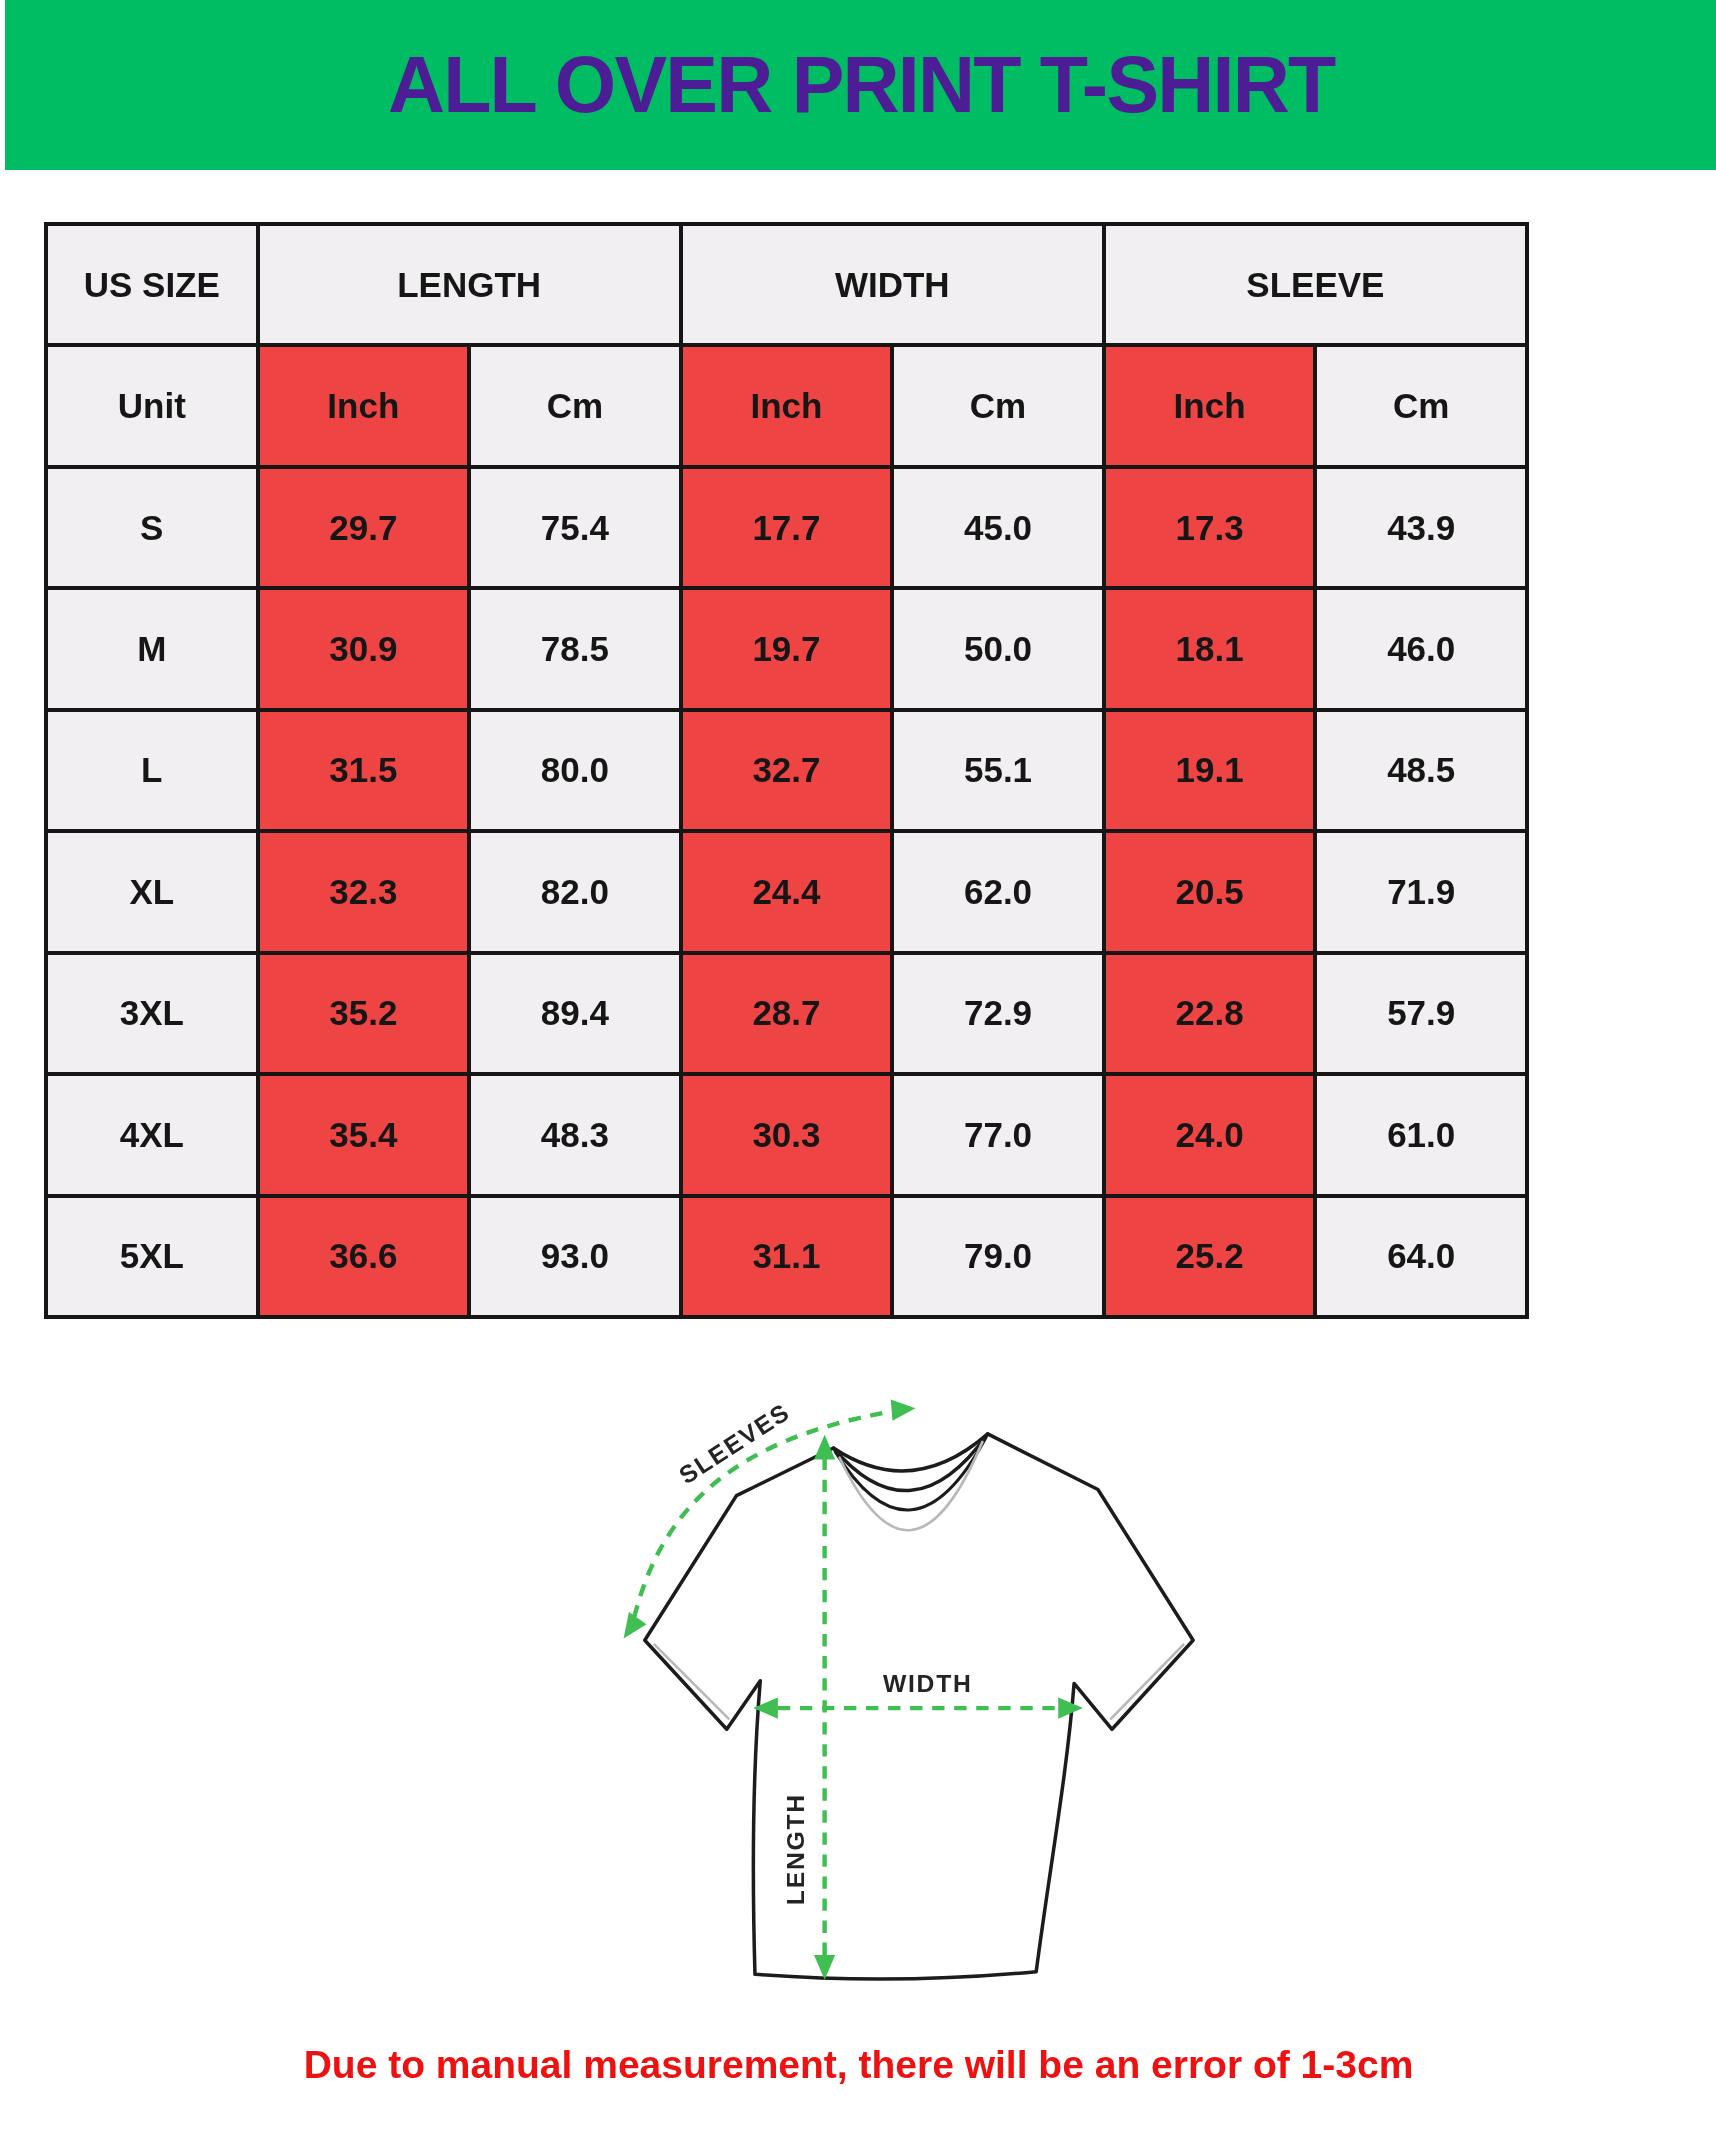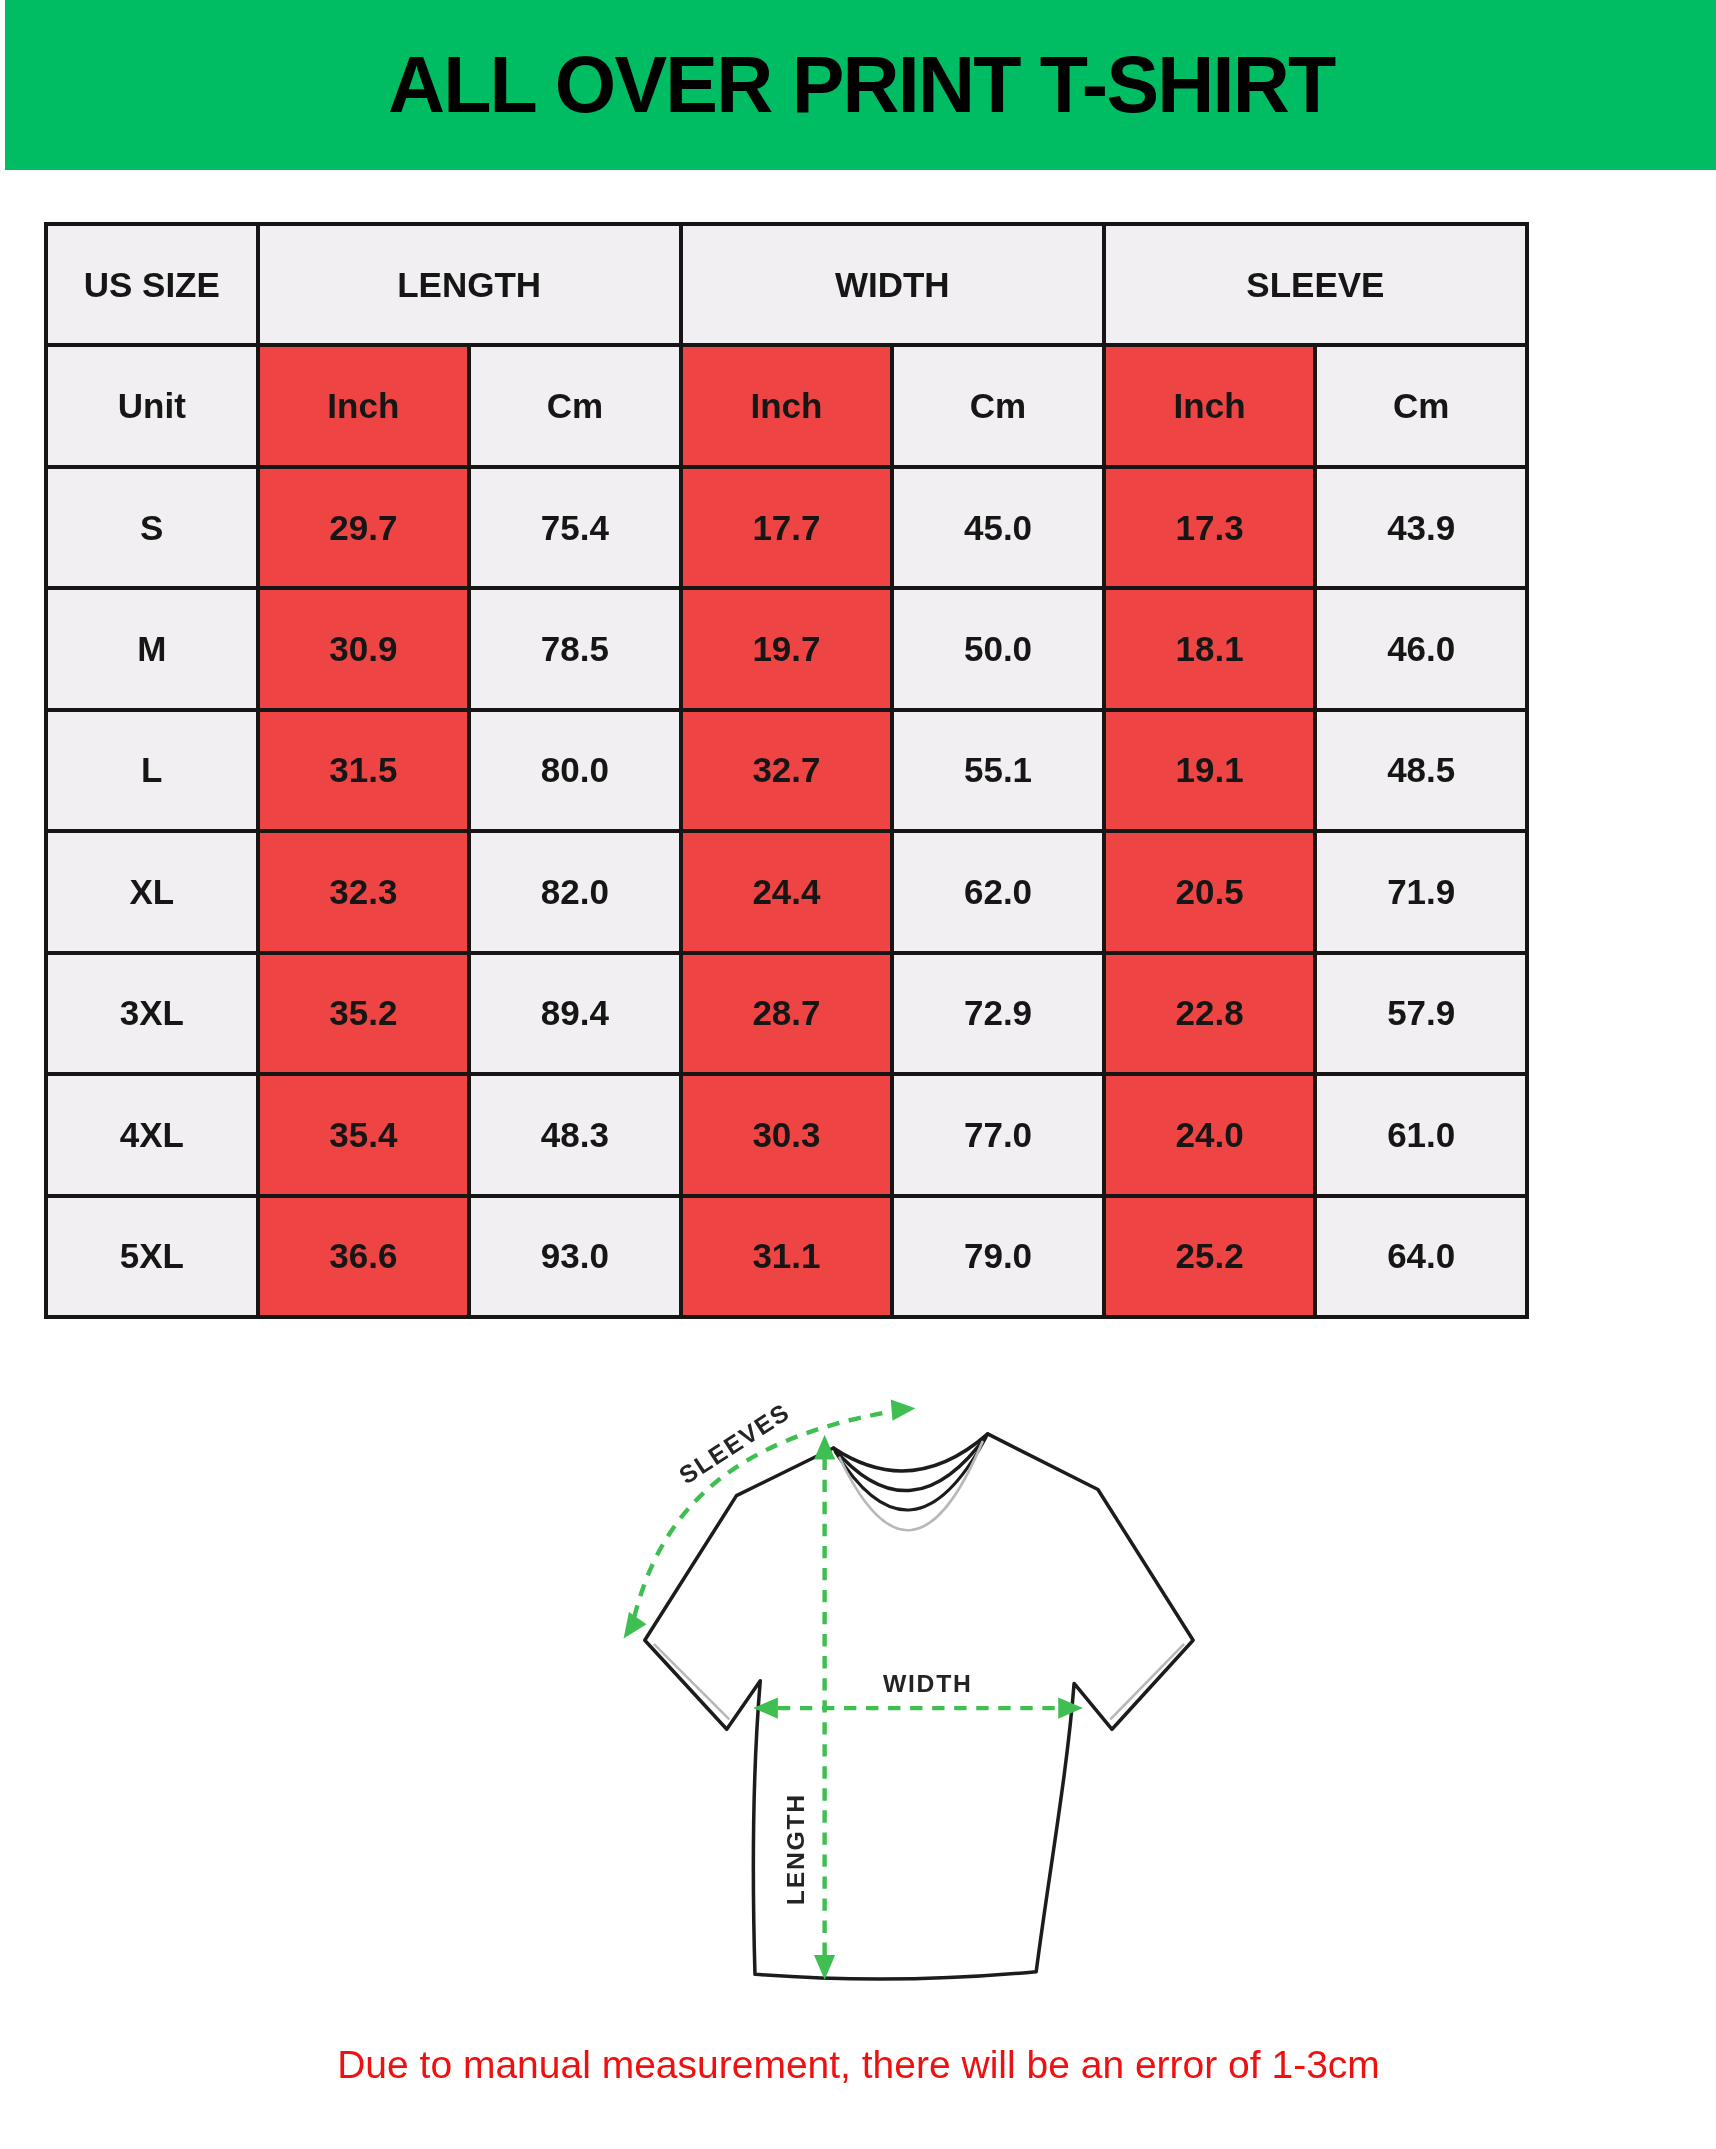--- a/index.html
+++ b/index.html
@@ -10,21 +10,21 @@
     font-family:"Liberation Sans", sans-serif;
     overflow:hidden;
   }
   
   .banner{
     position:absolute;left:5.3px;top:0;right:0;height:170px;
     background:var(--banner-green,#00bc62);
     display:flex;align-items:center;justify-content:center;
   }
   .banner h1{
-    margin:0;color:#000000;font-size:79px;font-weight:bold;
+    margin:0;color:#4c1d95;font-size:79px;font-weight:bold;
     letter-spacing:-1.8px;white-space:nowrap;
   }
   
   table.size-table{
     position:absolute;left:44px;top:222px;
     width:1485px;height:1097px;
     border-collapse:collapse;table-layout:fixed;
     text-align:center;
   }
   table.size-table th,
@@ -46,21 +46,21 @@
   .arrow-head{fill:var(--arrow-green,#3fbe51);stroke:none;}
   .diag-label{
     font-family:"Liberation Sans", sans-serif;
     font-size:28px;font-weight:bold;fill:#242424;letter-spacing:2px;
   }
   
   .footnote{
     position:absolute;left:0;right:0;top:2043px;
     text-align:center;
     color:var(--footnote-red,#ee1111);
-    font-size:39px;font-weight:normal;
+    font-size:39px;font-weight:bold;
   }
 </style>
 </head>
 <body>
 
 <div class="page">
 
   <header class="banner">
     <h1>ALL OVER PRINT T-SHIRT</h1>
   </header>

